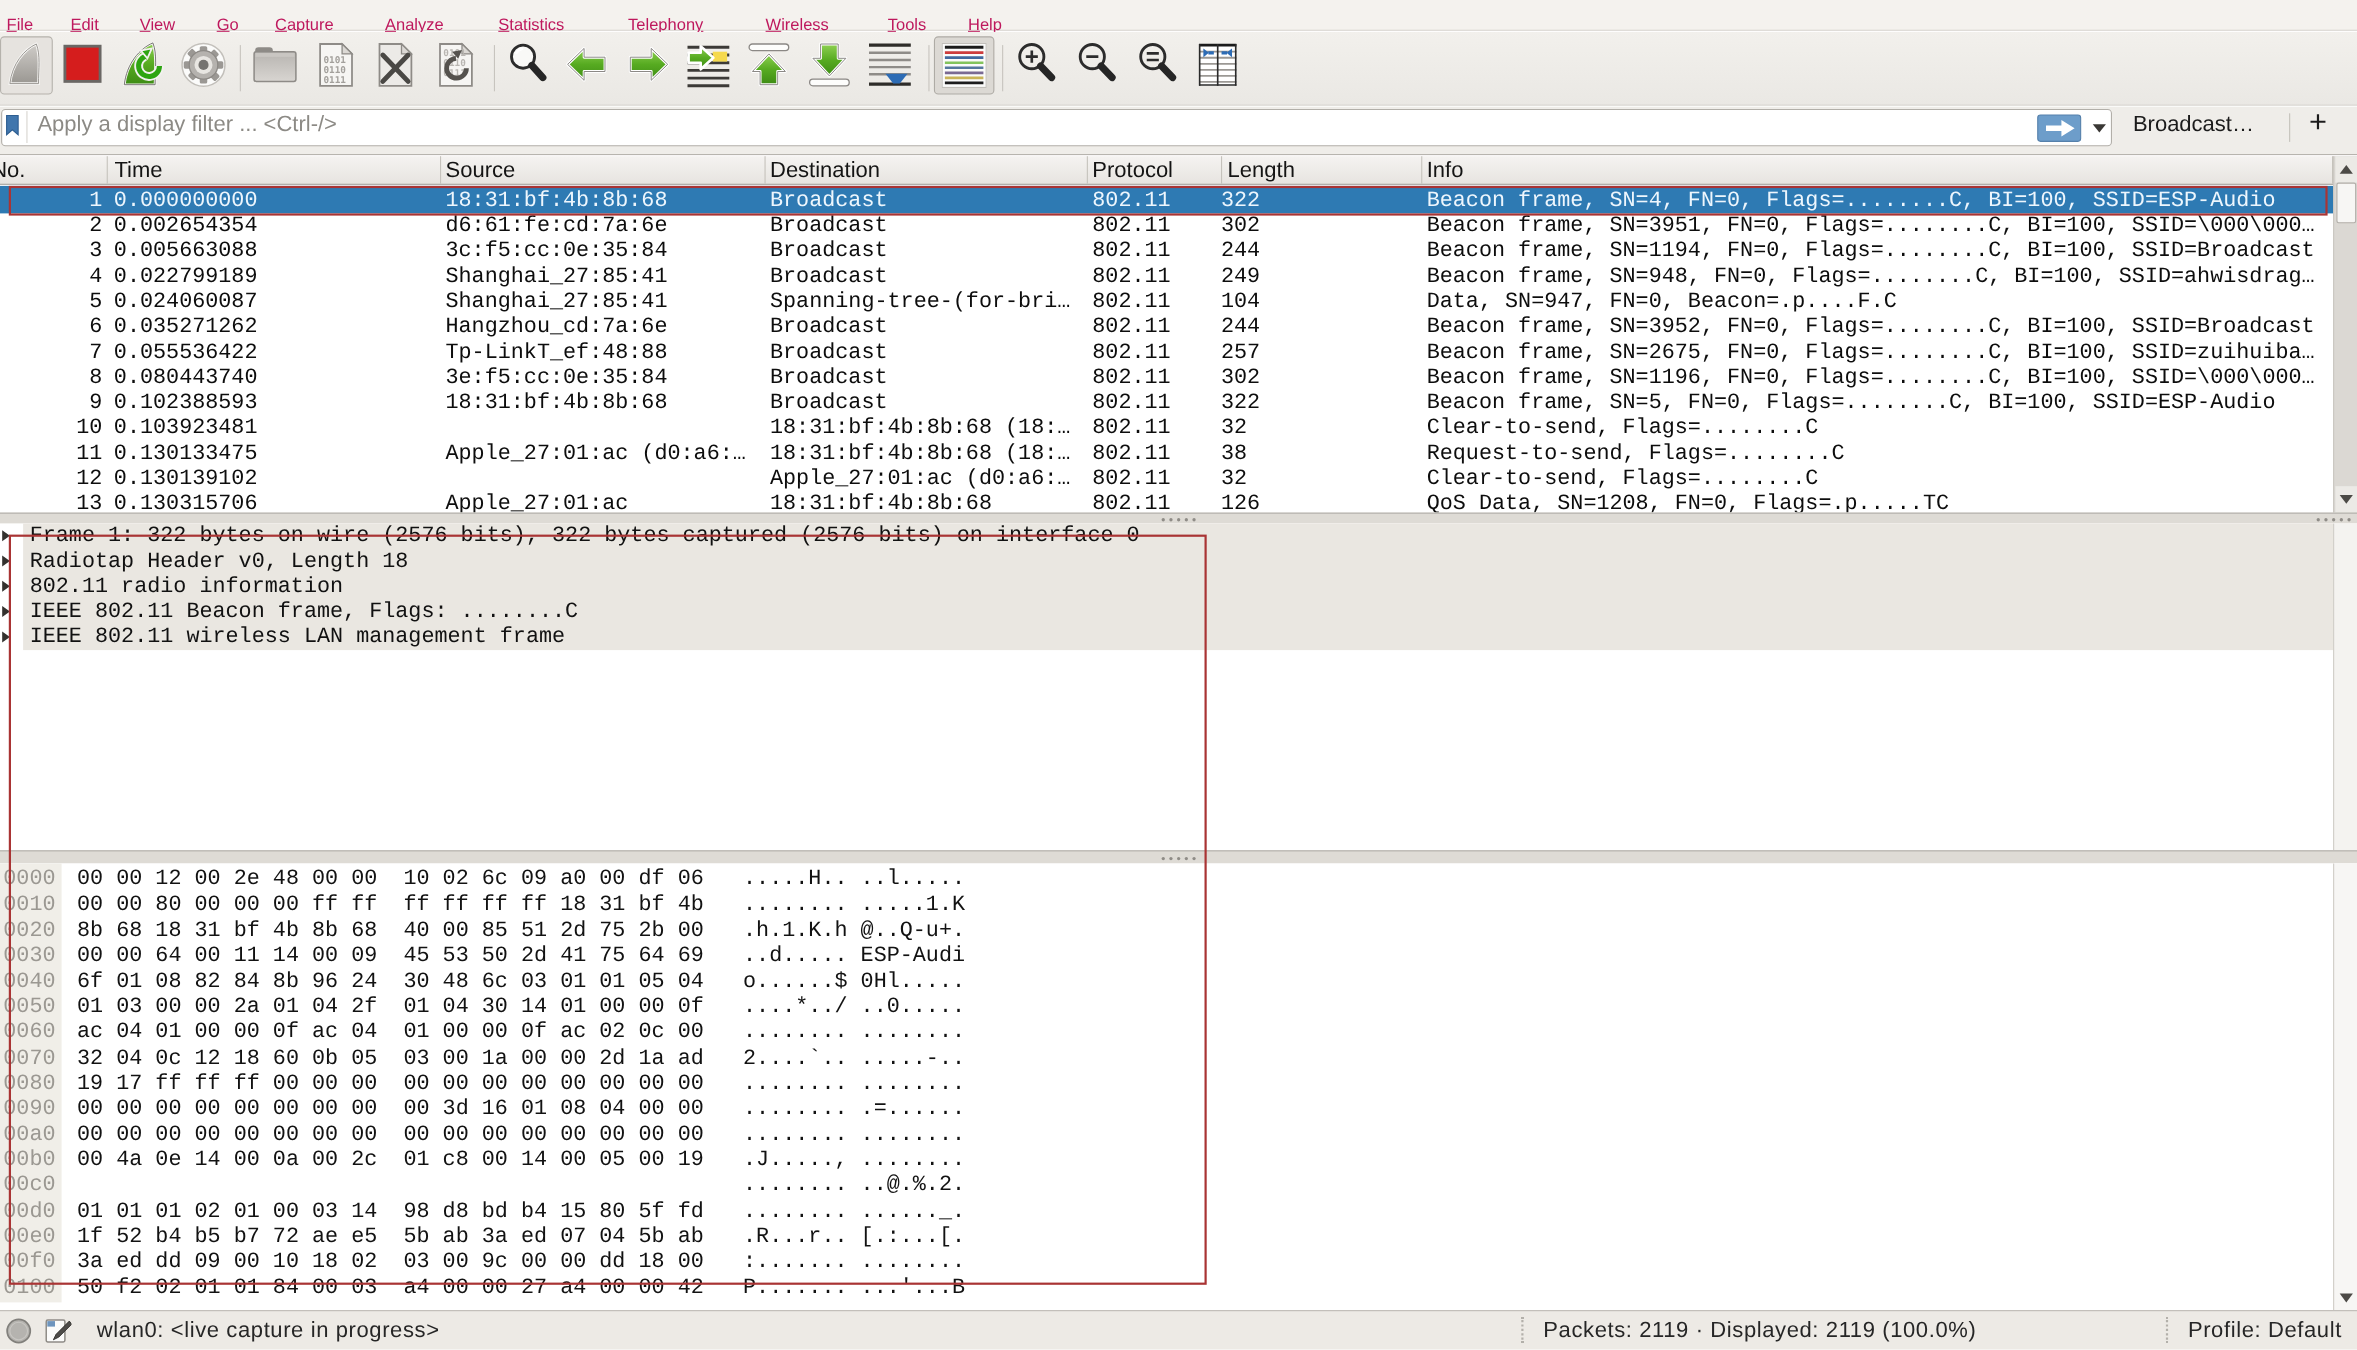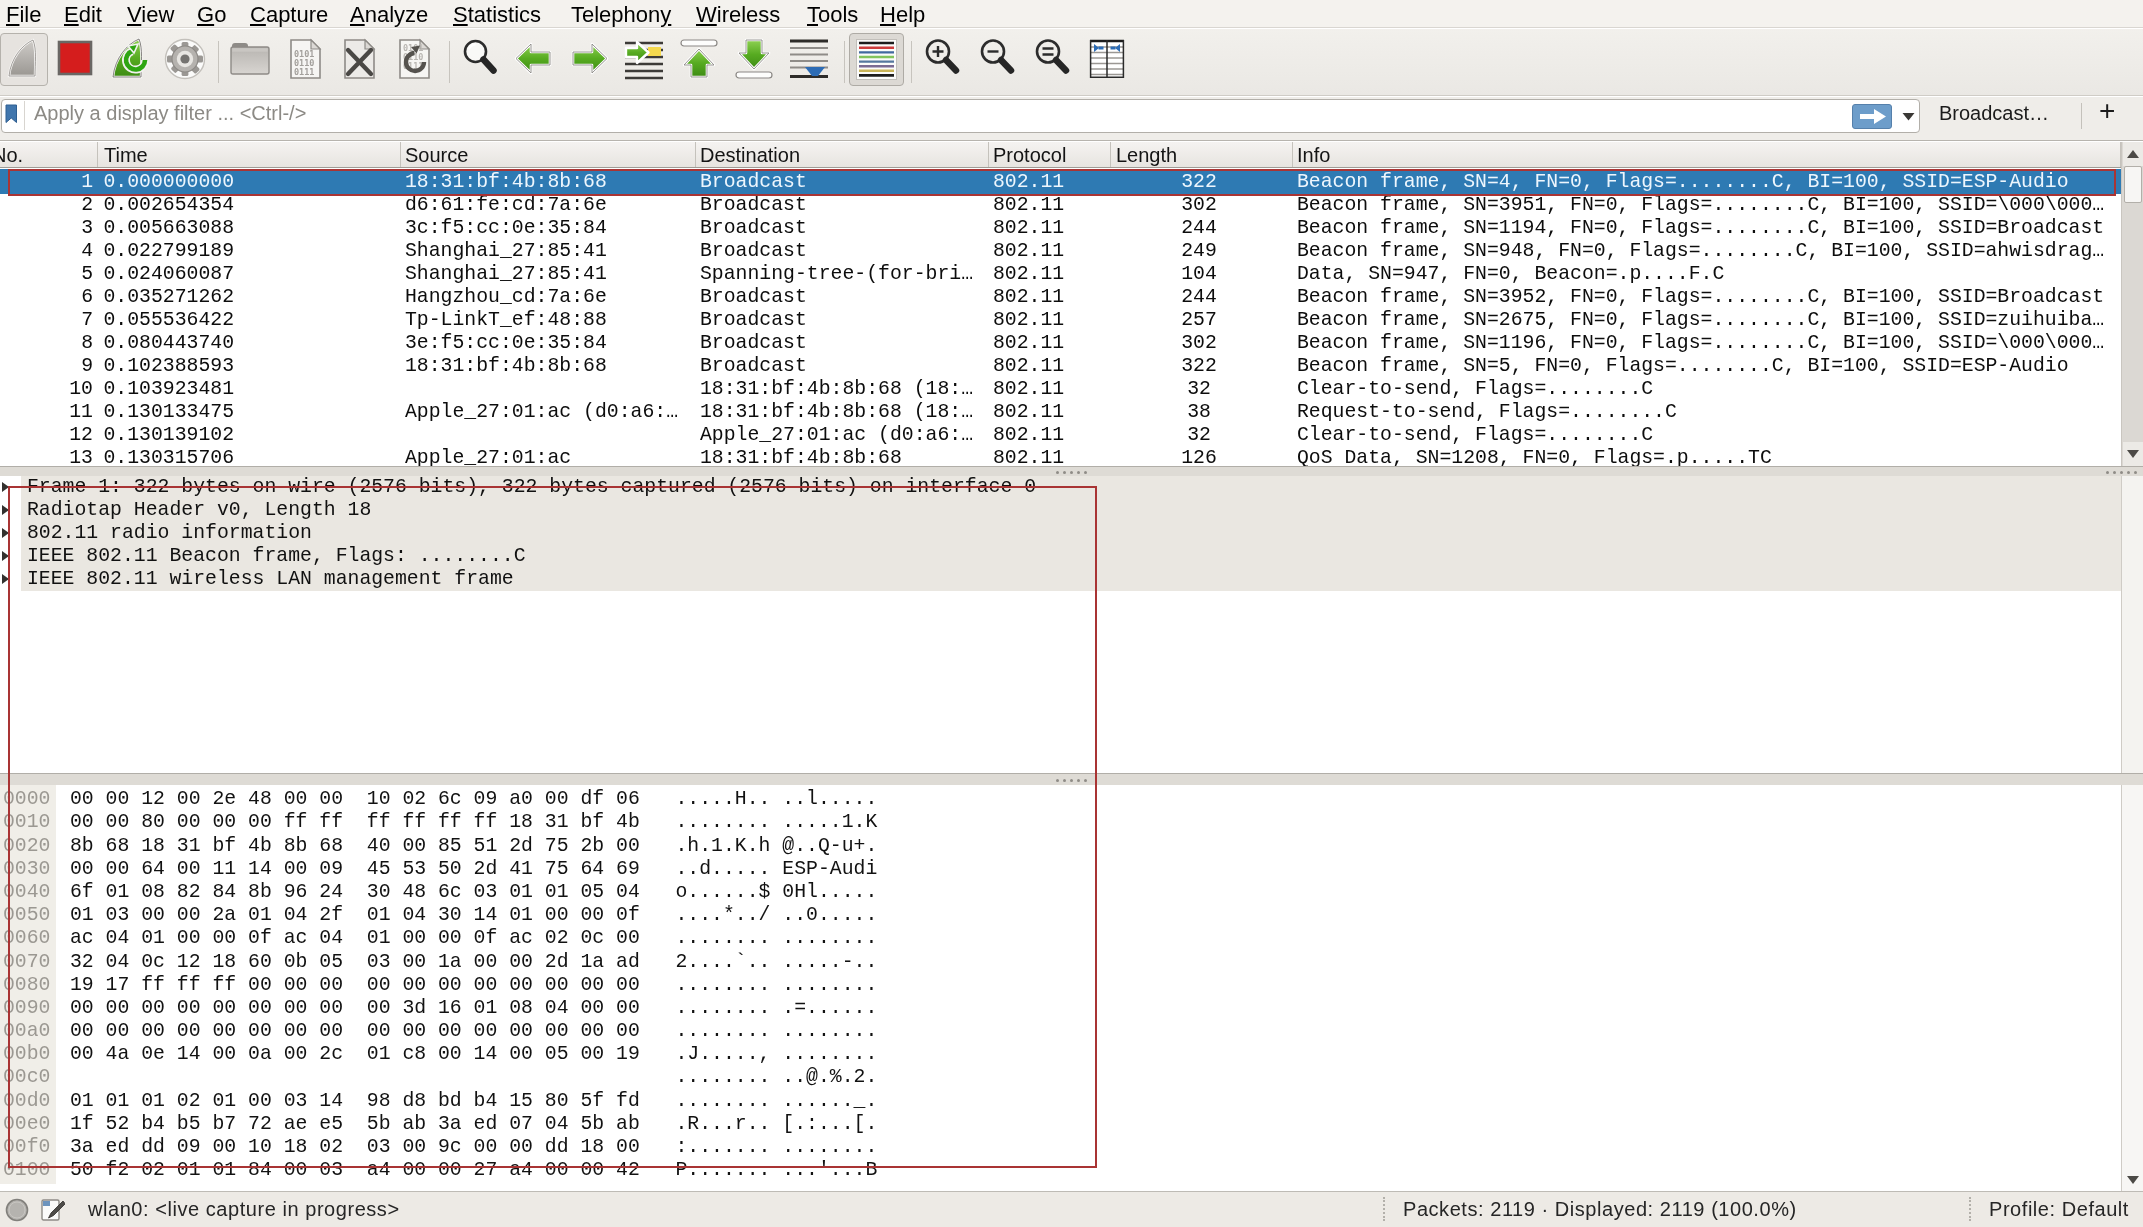--- a/index.html
+++ b/index.html
@@ -1,38 +1,38 @@
 <!DOCTYPE html>
 <html><head><meta charset="utf-8"><style>
 *{margin:0;padding:0;box-sizing:border-box}
 html,body{width:2143px;height:1227px;overflow:hidden}
 #root{position:relative;width:2143px;height:1227px;background:#fff;font-family:"Liberation Sans",sans-serif;color:#1b1b1b}
 .abs{position:absolute}
 u{text-decoration:underline}
 
 #menubar{left:0;top:0;width:2143px;height:28px;background:#f4f2ee;border-bottom:1px solid #d9d6d1}
-#menubar span{position:absolute;top:2px;font-size:22px;color:#000000}
+#menubar span{position:absolute;top:14px;font-size:15px;color:#be185d}
 
 #toolbar{left:0;top:29px;width:2143px;height:67px;background:linear-gradient(#f3f1ed,#ecc 1%,#eceae6);background:linear-gradient(#f2f0ec,#eae8e4);border-bottom:1px solid #cfccc6}
 .tsep{position:absolute;top:12px;width:1px;height:42px;background:#c7c4be}
 .ticon{position:absolute;top:9px}
 
 #filterbar{left:0;top:97px;width:2143px;height:44px;background:#efede9;border-bottom:1px solid #b7b4ae}
 #finput{position:absolute;left:1px;top:2px;width:1919px;height:34px;background:#fff;border:1px solid #b2afa9;border-radius:4px}
 
 #plhead{left:0;top:142px;width:2143px;height:26px;background:linear-gradient(#f5f3f1,#e7e4e0);border-bottom:1px solid #9e9b95}
 #plhead .hl{position:absolute;top:2px;font-size:20px;color:#141414;white-space:nowrap}
 #plhead .hs{position:absolute;top:0;width:1px;height:25px;background:#c5c2bc}
 
 #plist{left:0;top:168px;width:2121px;height:298px;overflow:hidden}
 .prow{position:absolute;left:0;width:2121px;height:23px;line-height:23px;font-family:"Liberation Mono",monospace;font-size:19.8px;color:#0d0d0d;white-space:pre}
 .prow span{position:absolute;white-space:pre}
 .cNo{left:0;width:93px;text-align:right}
 .cT{left:103.5px}.cS{left:405px}.cD{left:700px}.cP{left:993px}
-.cL{left:1110px;width:178px;text-align:center}
+.cL{left:1110px;width:178px;text-align:left}
 .cI{left:1297px;width:824px;overflow:hidden}
 #selbg{left:0;top:169px;width:2121px;height:25px;background:#2e7ab3}
 .sel span{color:#edf6fd}
 
 .splitter{left:0;width:2143px;background:#dedbd5;border-top:1px solid #b1aea8}
 .dots{position:absolute;left:1056px;width:30px;height:3px}
 .dots i{position:absolute;top:0;width:3px;height:3px;background:#8f8c87;border-radius:50%}
 
 #detail{left:0;top:476px;width:2143px;height:297px;background:#fff}
 #dbeige{position:absolute;left:21px;top:0;width:2100px;height:115px;background:#eae7e1}

